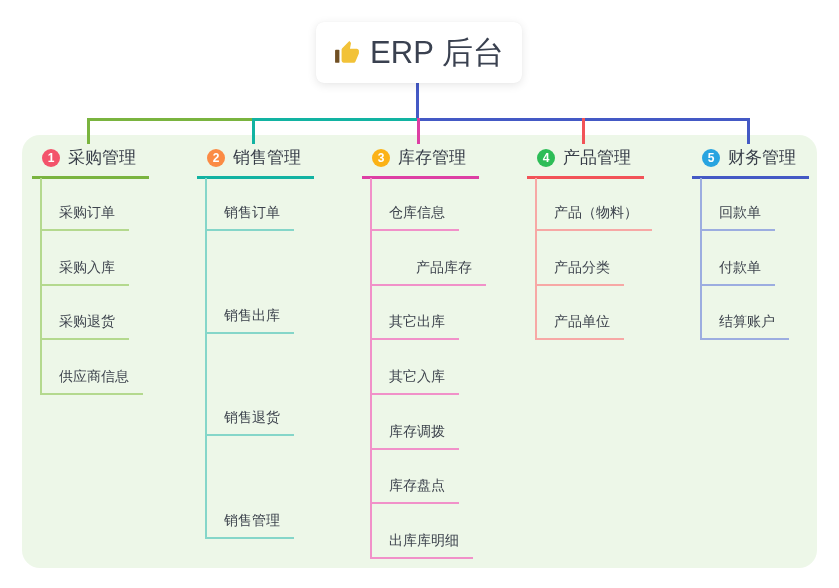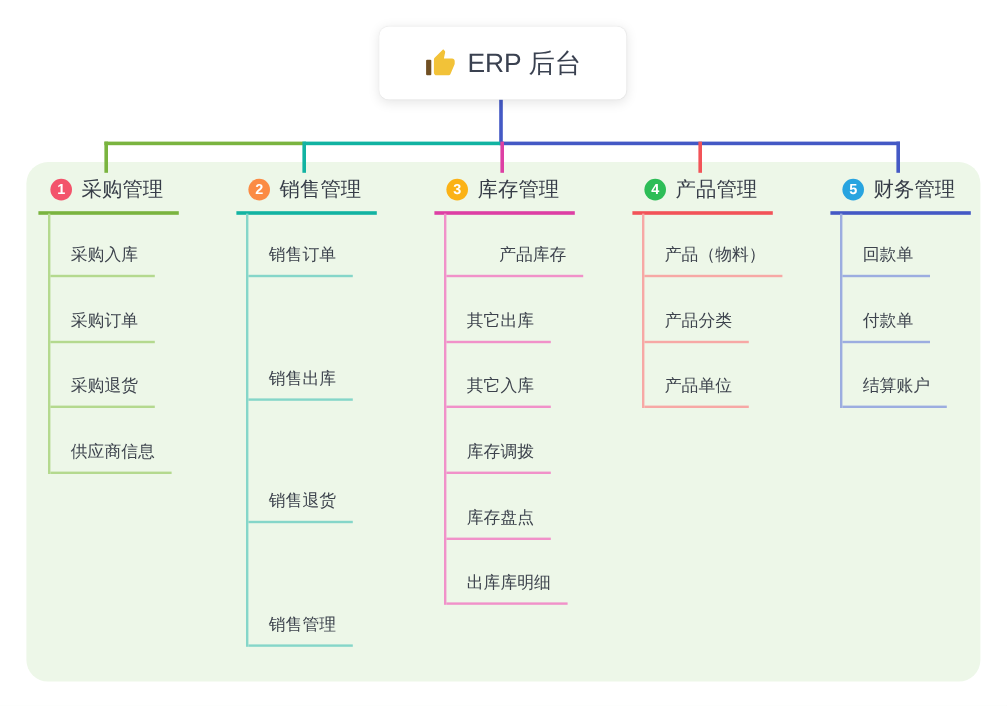--- a/index.html
+++ b/index.html
@@ -10,21 +10,21 @@
   }
   .panel {
     position:absolute; left:22px; top:135px; width:795px; height:433px;
     border-radius:18px;
   }
   .root-card {
     position:absolute; left:316px; top:22px; width:206px; height:61px;
     background:#ffffff; border-radius:8px;
     box-shadow:0 2px 10px rgba(0,0,0,0.10), 0 0 1px rgba(0,0,0,0.06);
     display:flex; align-items:center; justify-content:center; gap:10px;
-    font-size:22px; font-weight:500; color:#3a4150; cursor:default; z-index:3;
+    font-size:31px; font-weight:500; color:#3a4150; cursor:default; z-index:3;
   }
   .thumb-icon { width:26px; height:26px; display:inline-block; }
   .stem { position:absolute; width:3px; z-index:1; }
   .hseg { position:absolute; height:3px; z-index:1; }
   .vdrop { position:absolute; width:3px; z-index:1; }
   .branch-header {
     position:absolute; width:117px; top:146px;
     display:flex; align-items:center; gap:8px;
     padding:0 0 7px 10px; border-bottom:3px solid #000;
     font-size:17px; font-weight:500; color:#363c47; white-space:nowrap; z-index:2;
@@ -67,24 +67,24 @@
 
   <div id="branches">
   <div class="branch">
     <div class="vdrop" style="left: 86.5px; top: 118px; height: 26px; background: rgb(122, 180, 63);"></div>
     <div class="branch-header" style="left: 32px; border-bottom-color: rgb(122, 180, 63);">
       <span class="badge" style="background: rgb(243, 83, 107);">1</span>
       <span class="branch-label">采购管理</span>
     </div>
     <div class="children" style="left: 40px; border-left-color: rgb(180, 217, 142);">
           <div class="child" style="border-bottom-color: rgb(180, 217, 142);">
-            <span>采购入库</span>
+            <span>采购订单</span>
           </div>
           <div class="child" style="border-bottom-color: rgb(180, 217, 142);">
-            <span>采购订单</span>
+            <span>采购入库</span>
           </div>
           <div class="child" style="border-bottom-color: rgb(180, 217, 142);">
             <span>采购退货</span>
           </div>
           <div class="child" style="border-bottom-color: rgb(180, 217, 142); font-family: Liberation Mono, monospace;">
             <span>供应商信息</span>
           </div>
         </div>
   </div>
 
@@ -110,20 +110,23 @@
         </div>
   </div>
 
   <div class="branch">
     <div class="vdrop" style="left: 416.5px; top: 118px; height: 26px; background: rgb(221, 63, 164);"></div>
     <div class="branch-header" style="left: 362px; border-bottom-color: rgb(221, 63, 164);">
       <span class="badge" style="background: rgb(251, 178, 22);">3</span>
       <span class="branch-label">库存管理</span>
     </div>
     <div class="children" style="left: 370px; border-left-color: rgb(241, 145, 201);">
+          <div class="child" style="border-bottom-color: rgb(241, 145, 201);">
+            <span>仓库信息</span>
+          </div>
           <div class="child" style="border-bottom-color: rgb(241, 145, 201); padding-left: 44px;">
             <span>产品库存</span>
           </div>
           <div class="child" style="border-bottom-color: rgb(241, 145, 201);">
             <span>其它出库</span>
           </div>
           <div class="child" style="border-bottom-color: rgb(241, 145, 201);">
             <span>其它入库</span>
           </div>
           <div class="child" style="border-bottom-color: rgb(241, 145, 201);">

